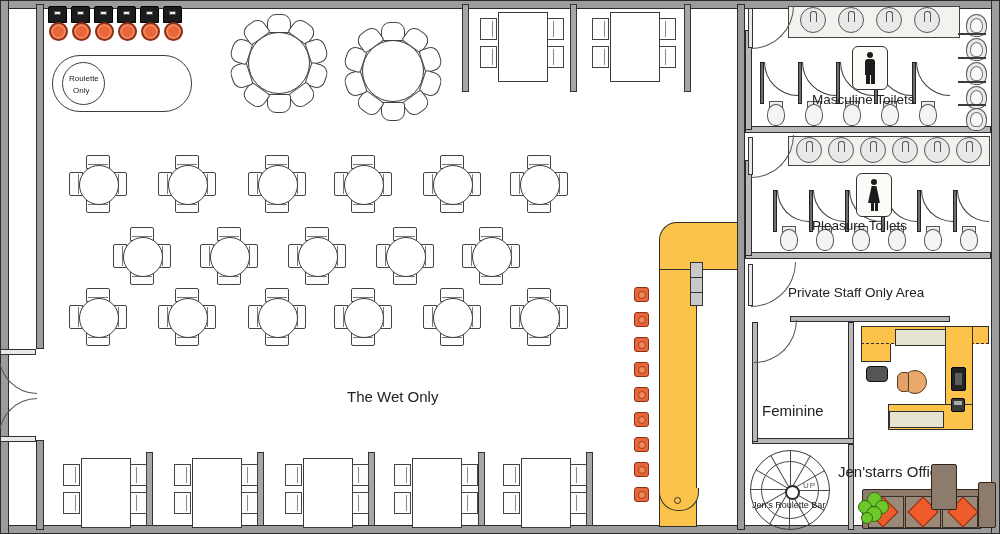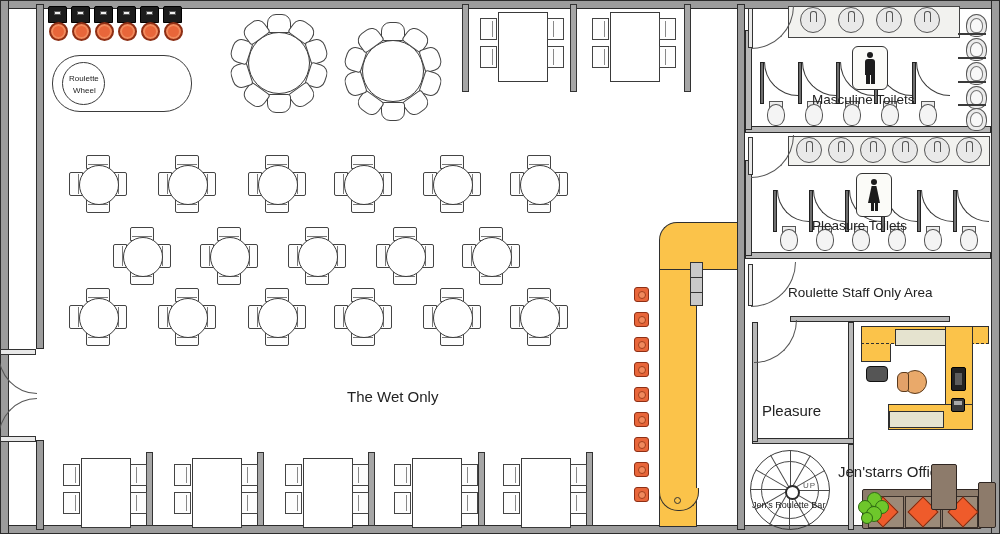--- a/index.html
+++ b/index.html
@@ -163,21 +163,21 @@
   <div class="sstool" style="left:49px;top:22px;"></div>
   <div class="sstool" style="left:72px;top:22px;"></div>
   <div class="sstool" style="left:95px;top:22px;"></div>
   <div class="sstool" style="left:118px;top:22px;"></div>
   <div class="sstool" style="left:141px;top:22px;"></div>
   <div class="sstool" style="left:164px;top:22px;"></div>
 
   <div class="abs" style="left:52px;top:55px;width:138px;height:55px;background:#ffffff;border:1.3px solid #3a3a3a;border-radius:28px;"></div>
   <div class="abs" style="left:62px;top:62px;width:41px;height:41px;border-radius:50%;background:#ffffff;border:1.2px solid #3a3a3a;"></div>
   <div class="lbl sm" style="left:69px;top:74px;">Roulette</div>
-  <div class="lbl sm" style="left:73px;top:86px;">Wheel</div>
+  <div class="lbl sm" style="left:73px;top:86px;">Only</div>
 
   <div class="tbig" style="left:226px;top:10px;">
     <div class="tbl"></div>
     <div class="ch" style="transform:rotate(0deg) translate(0,-40px);"></div>
     <div class="ch" style="transform:rotate(36deg) translate(0,-40px);"></div>
     <div class="ch" style="transform:rotate(72deg) translate(0,-40px);"></div>
     <div class="ch" style="transform:rotate(108deg) translate(0,-40px);"></div>
     <div class="ch" style="transform:rotate(144deg) translate(0,-40px);"></div>
     <div class="ch" style="transform:rotate(180deg) translate(0,-40px);"></div>
     <div class="ch" style="transform:rotate(216deg) translate(0,-40px);"></div>
@@ -539,32 +539,32 @@
     <div style="position:absolute;left:14px;top:27px;width:3px;height:10px;background:#1c1c1c;"></div>
     <div style="position:absolute;left:18px;top:27px;width:3px;height:10px;background:#1c1c1c;"></div>
   </div>
   <div class="lbl mid" style="left:812px;top:218px;">Pleasure Toilets</div>
 
   <div class="door" style="left:748px;top:137px;width:46px;height:46px;">
     <div class="leaf" style="left:0;top:0;width:5px;height:38px;"></div>
     <div class="arc" style="left:3px;top:-2px;width:42px;height:42px;border-radius:0 0 100% 0;border-top:none;border-left:none;"></div>
   </div>
 
-  <div class="lbl mid" style="left:788px;top:285px;">Roulette Staff Only Area</div>
+  <div class="lbl mid" style="left:788px;top:285px;">Private Staff Only Area</div>
   <div class="door" style="left:748px;top:264px;width:48px;height:48px;">
     <div class="leaf" style="left:0;top:0;width:5px;height:42px;"></div>
     <div class="arc" style="left:3px;top:-2px;width:44px;height:44px;border-radius:0 0 100% 0;border-top:none;border-left:none;"></div>
   </div>
 
   <div class="wall thin" style="left:790px;top:316px;width:160px;height:6px;"></div>
   <div class="wall thin" style="left:848px;top:322px;width:6px;height:120px;"></div>
   <div class="wall thin" style="left:752px;top:438px;width:102px;height:6px;"></div>
   <div class="wall thin" style="left:752px;top:322px;width:6px;height:120px;"></div>
 
-  <div class="lbl big" style="left:762px;top:402px;">Pleasure</div>
+  <div class="lbl big" style="left:762px;top:402px;">Feminine</div>
   <div class="door" style="left:756px;top:322px;width:44px;height:44px;">
     <div class="arc" style="left:-2px;top:-2px;width:42px;height:42px;border-radius:0 0 100% 0;border-top:none;border-left:none;"></div>
   </div>
 
   <div class="wall thin" style="left:848px;top:444px;width:6px;height:86px;"></div>
   <div class="spiral" style="left:750px;top:450px;width:80px;height:80px;">
     <div class="ring"></div>
     <div class="ring2"></div>
     <div class="step" style="width:40px;transform:rotate(0deg);"></div>
     <div class="step" style="width:40px;transform:rotate(30deg);"></div>

